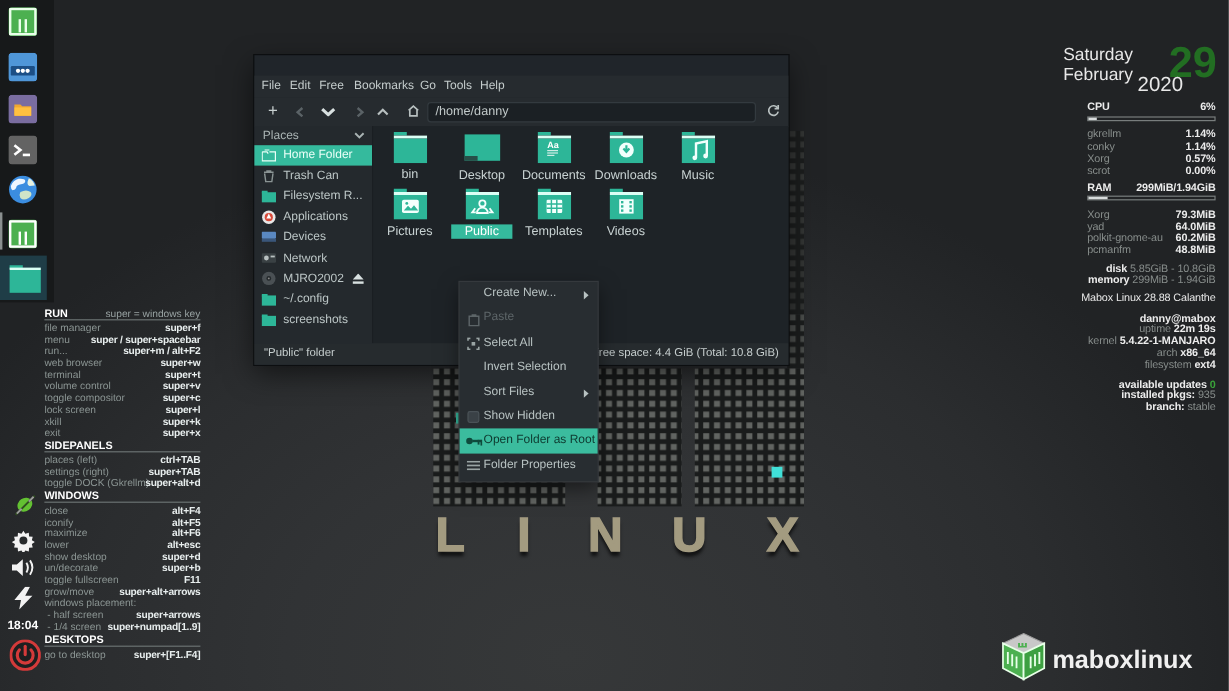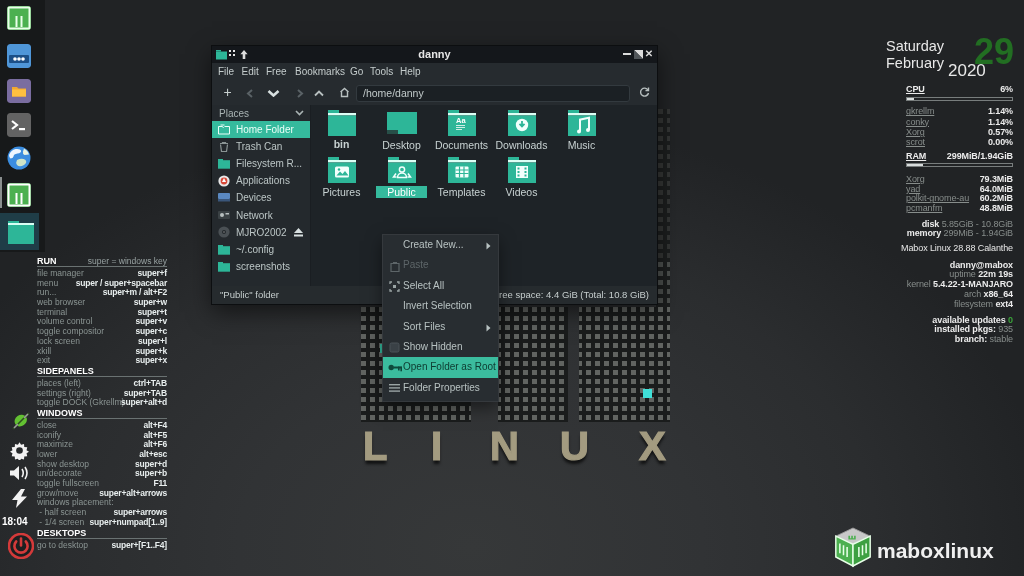--- a/index.html
+++ b/index.html
@@ -17,21 +17,21 @@
 #cheat{position:absolute;left:37px;top:256px;width:130px;font-size:8.5px;color:#8b9593;}
 .ch{position:relative;height:9.7px;line-height:9.7px;white-space:nowrap;}
 .ch b{position:absolute;right:0;color:#e8eeee;font-weight:bold;letter-spacing:-0.2px;margin-left:36px;}
 .chh{position:relative;height:10px;line-height:10px;color:#fff;font-weight:bold;font-size:9px;border-bottom:1px solid #6a7272;margin-bottom:2px;white-space:nowrap;}
 .chh span{position:absolute;right:0;color:#98a2a2;font-weight:normal;font-size:8.5px;}
 
 #conky{position:absolute;left:906px;top:85px;width:107px;font-size:9px;letter-spacing:-0.1px;color:#878d8b;}
 .ck{position:relative;height:9.7px;line-height:9.7px;white-space:nowrap;}
 .ck b{color:#ececec;font-weight:bold;}
 .ckr{text-align:right;}
-.ck .lft{position:absolute;left:0;text-decoration:underline;}
+.ck .lft{position:absolute;left:0;}
 .ck .rgt{position:absolute;right:0;}
 .bar{position:relative;height:2px;border:1px solid #787d7d;}
 .bar i{position:absolute;left:0;top:0;bottom:0;background:#d8dcdc;}
 
 #win{position:absolute;left:212px;top:46px;width:445px;height:258px;background:#20252a;box-shadow:0 0 0 1px #0c0e10, 0 8px 22px rgba(0,0,0,0.55);}
 #titlebar{position:absolute;left:0;top:0;right:0;height:17px;background:#14171b;color:#e6e6e6;}
 #menubar{position:absolute;left:0;top:17px;right:0;height:18px;background:#262b2f;color:#c4cccc;font-size:10px;}
 #menubar span{position:absolute;top:0;height:18px;line-height:18px;}
 #toolbar{position:absolute;left:0;top:35px;right:0;height:24px;background:#262b2f;border-bottom:1px solid #1a1e22;}
 #sidebar{position:absolute;left:0;top:59px;width:98px;bottom:18px;background:#24292d;border-right:1px solid #1a1e22;}
@@ -181,21 +181,21 @@
 
  <svg class="abs" style="left:9px;top:465px;" width="20" height="16" viewBox="0 0 20 16">
   <path d="M1 5.5 l4 0 l5 -4.5 l0 14 l-5 -4.5 l-4 0 z" fill="#f2f2f2"></path>
   <path d="M13 4 q2.5 4 0 8 M16 2 q4 6 0 12" stroke="#f2f2f2" stroke-width="1.6" fill="none"></path>
  </svg>
 
  <svg class="abs" style="left:11px;top:489px;" width="17" height="19" viewBox="0 0 17 19">
   <path d="M10 0 L1 11 l5.5 0 L5 19 L16 7.5 l-6 0 L14 0 z" fill="#f2f2f2"></path>
  </svg>
 
- <div class="abs" style="left:2px;top:516px;width:34px;color:#fff;font-weight:bold;font-size:10px;">18:04</div>
+ <div class="abs" style="left:2px;top:516px;width:34px;text-align:center;color:#fff;font-weight:bold;font-size:10px;">18:04</div>
 
  <svg class="abs" style="left:8px;top:533px;" width="26" height="26" viewBox="0 0 26 26">
   <circle cx="13" cy="13" r="12" fill="#1d1f20" stroke="#d43a3a" stroke-width="2.6"></circle>
   <path d="M13 5.5 l0 7" stroke="#d43a3a" stroke-width="2.6" stroke-linecap="round"></path>
   <path d="M8.2 8.5 a6.6 6.6 0 1 0 9.6 0" stroke="#d43a3a" stroke-width="2.6" fill="none" stroke-linecap="round"></path>
  </svg>
 </div>
 
 <div class="abs" style="left:886px;top:38px;color:#e8e8e8;font-size:14.5px;line-height:16.5px;">Saturday<br>February</div>
 <div class="abs" style="left:974px;top:31px;color:#226e22;font-size:36px;font-weight:bold;">29</div>
@@ -271,44 +271,20 @@
   <path d="M40 10 L21 19 L21 43 L40 33 Z" fill="#3da041" stroke="#e8ffe8" stroke-width="1.6"></path>
 
   <path d="M6.5 18 v11 M10.5 20 v11 M14.5 22 v11" stroke="#e8ffe8" stroke-width="1.7"></path>
 
   <path d="M27.5 22 v11 M31.5 20 v11 M35.5 18 v11" stroke="#e8ffe8" stroke-width="1.7"></path>
  </svg>
  <div class="abs" style="left:43px;top:13px;color:#f0f0f0;font-weight:bold;font-size:21px;letter-spacing:0px;">maboxlinux</div>
 </div>
 
 <div id="win">
- <div id="titlebar">
-  <svg class="abs" style="left:4px;top:3px;" width="11" height="11" viewBox="0 0 11 11">
-        <path d="M0 1 h5 v1.5 h-5 z" fill="#2db698"></path>
-        <rect x="0" y="2.5" width="11" height="8" fill="#2db698"></rect>
-      </svg>
-  <svg class="abs" style="left:17px;top:4px;" width="8" height="8" viewBox="0 0 8 8">
-        <g fill="#e6e6e6">
-          <rect x="0" y="0" width="2" height="2"></rect>
-          <rect x="4" y="0" width="2" height="2"></rect>
-          <rect x="0" y="4" width="2" height="2"></rect>
-          <rect x="4" y="4" width="2" height="2"></rect>
-        </g>
-      </svg>
-  <svg class="abs" style="left:28px;top:4px;" width="8" height="9" viewBox="0 0 8 9">
-        <path d="M4 0 L7.6 4.2 H5.3 V9 H2.7 V4.2 H0.4 Z" fill="#dcdcdc"></path>
-      </svg>
-  <div class="abs" style="left:0;right:0;top:0;height:17px;line-height:17px;text-align:center;font-size:11px;font-weight:bold;">danny</div>
-  <div class="abs" style="right:26px;top:7px;width:8px;height:2.4px;background:#dcdcdc;"></div>
-  <svg class="abs" style="right:14px;top:4px;" width="9" height="9" viewBox="0 0 9 9">
-        <path d="M0 0 H9 V9 Z" fill="#dcdcdc"></path>
-        <path d="M0 0 V9 H9 Z" fill="#51565a"></path>
-      </svg>
-  <div class="abs" style="right:2px;top:2px;width:12px;height:12px;color:#dcdcdc;font-weight:bold;font-size:10px;line-height:12px;text-align:center;">✕</div>
- </div>
  <div id="menubar">
       <span style="left:6px;">File</span>
       <span style="left:29.5px;">Edit</span>
       <span style="left:54px;">Free</span>
       <span style="left:83px;">Bookmarks</span>
       <span style="left:138px;">Go</span>
       <span style="left:158px;">Tools</span>
       <span style="left:188px;">Help</span>
     </div>
  <div id="toolbar">
@@ -402,21 +378,21 @@
    screenshots</div>
  </div>
  <div id="filearea"></div>
 
  <div class="ficon" style="left:99.5px;top:64px;">
   <svg width="28" height="26" viewBox="0 0 28 26">
         <path d="M0 0 h11 v3 h-11 z" fill="#2db698"></path>
         <rect y="3" width="28" height="2.5" fill="#dcfff5"></rect>
         <rect y="5.5" width="28" height="20.5" fill="#2db698"></rect>
       </svg>
-  <div style="margin-top:0;font-weight:bold;">bin</div>
+  <div style="margin-top:0;">bin</div>
  </div>
  <div class="ficon" style="left:159.5px;top:64px;">
   <svg width="30" height="26" viewBox="0 0 30 26">
         <rect y="2" width="30" height="22" fill="#2db698"></rect>
         <rect y="20" width="11" height="4" fill="#274f48"></rect>
       </svg>
   <div style="margin-top:1px;">Desktop</div>
  </div>
  <div class="ficon" style="left:219.5px;top:64px;">
   <svg width="28" height="26" viewBox="0 0 28 26">

